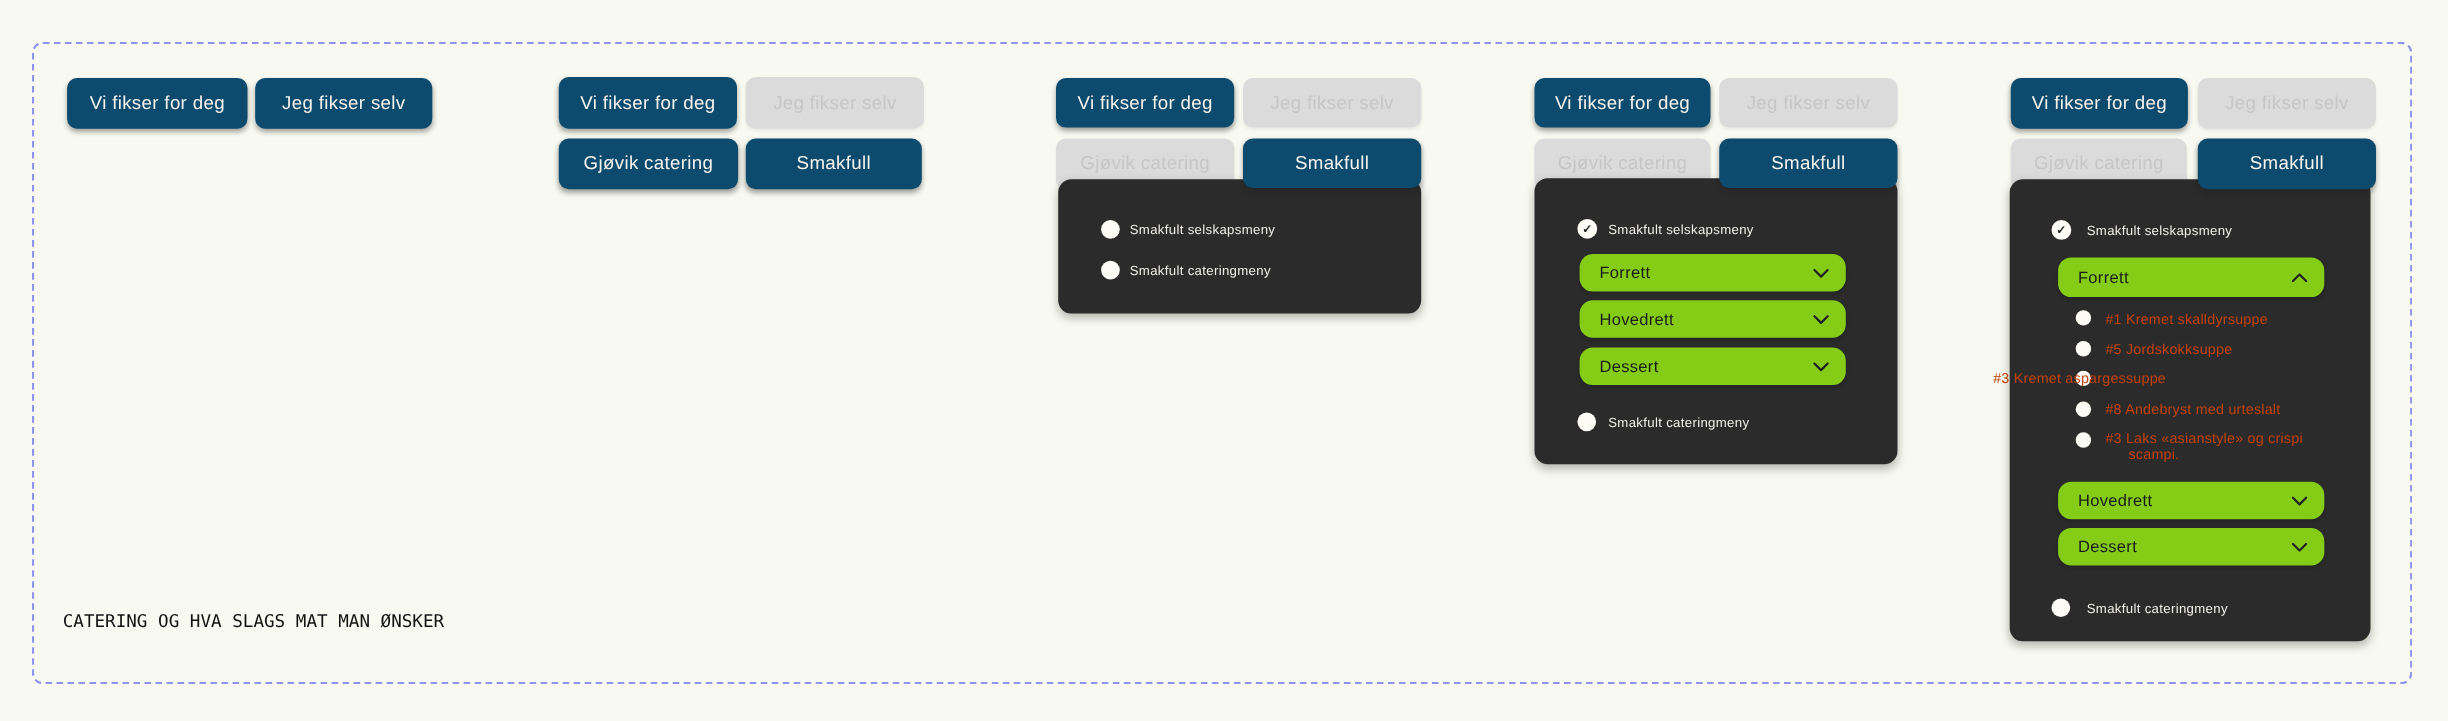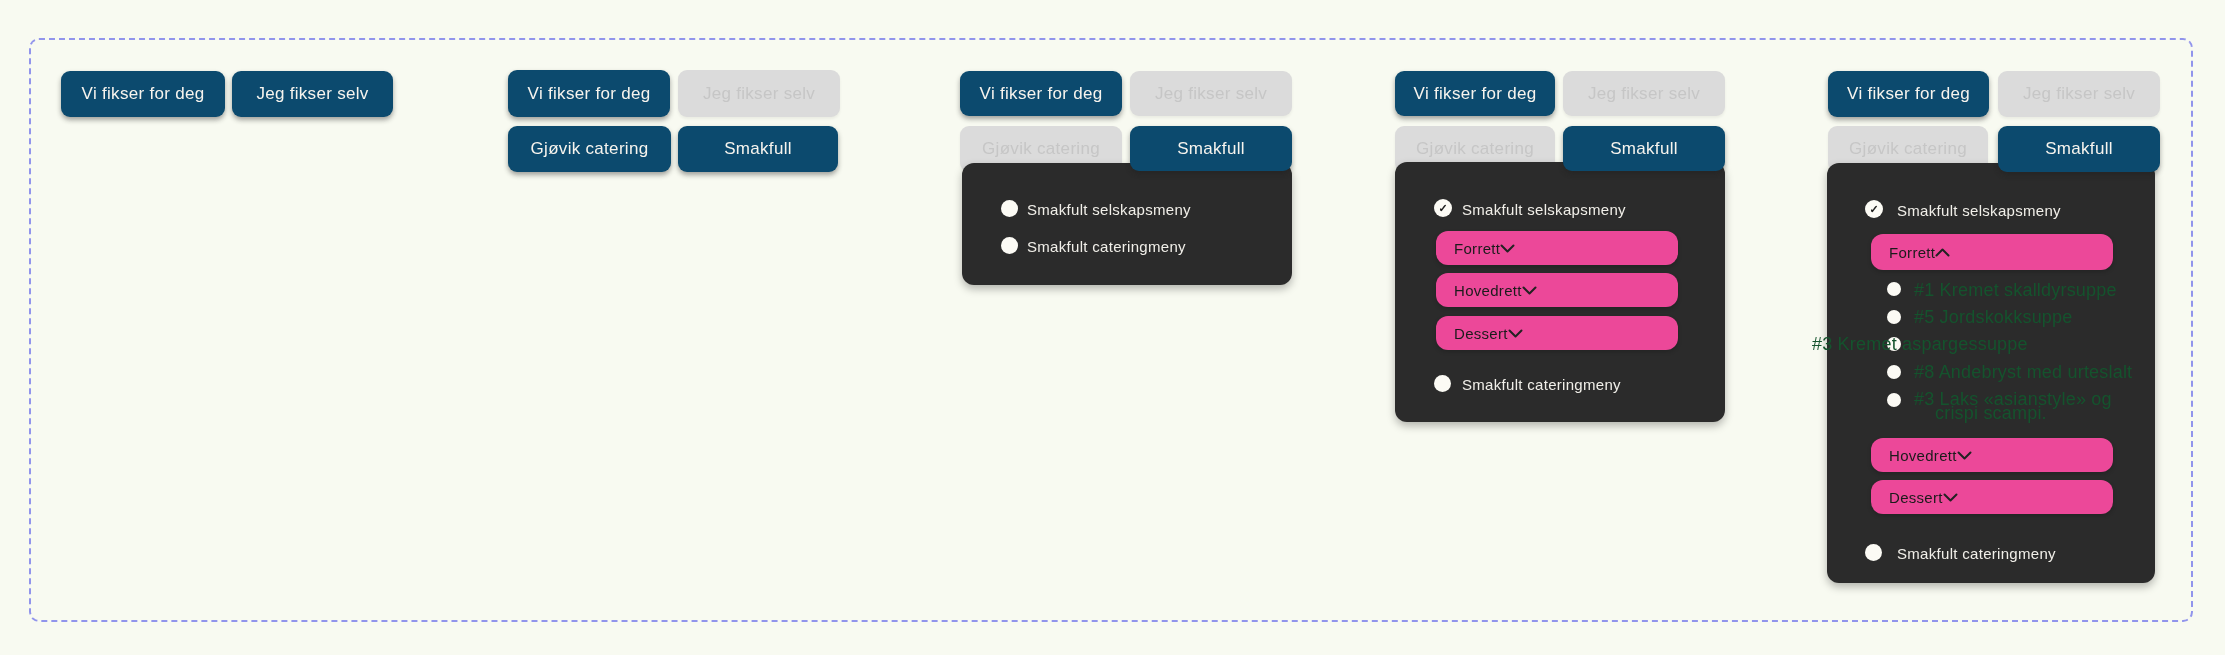--- a/index.html
+++ b/index.html
@@ -27,34 +27,34 @@
   .radio{
     position:absolute;border-radius:50%;background:#FCFBF5;z-index:3;
     width:17px;height:17px;
   }
   .radio.small{width:14px;height:14px;}
   .check{
     position:absolute;width:18px;height:18px;border-radius:50%;background:#FCFBF5;z-index:3;
     color:#1d1d1d;font-size:11px;font-weight:bold;display:flex;align-items:center;justify-content:center;
   }
   .plabel{
-    position:absolute;color:#F1EFE9;font-size:15px;letter-spacing:.3px;white-space:nowrap;
+    position:absolute;color:#F1EFE9;font-size:12px;letter-spacing:.3px;white-space:nowrap;
     transform:translateY(-50%);z-index:3;
   }
   .ilabel{
-    position:absolute;color:#14532d;font-size:18px;letter-spacing:.2px;white-space:nowrap;
+    position:absolute;color:#c2410c;font-size:13px;letter-spacing:.2px;white-space:nowrap;
     transform:translateY(-50%);z-index:3;
   }
   .ilabel.wrap{
     white-space:normal;transform:none;width:205px;line-height:14px;
     padding-left:21px;text-indent:-21px;
   }
   .dd{
-    position:absolute;background:#ec4899;border-radius:12px;z-index:3;
-    display:flex;align-items:center;
+    position:absolute;background:#84cc16;border-radius:12px;z-index:3;
+    display:flex;align-items:center;justify-content:space-between;
     padding:0 15px 0 18px;font-size:15px;letter-spacing:.3px;color:#1b1b1b;
     box-shadow:0 2px 4px rgba(0,0,0,.18);box-sizing:border-box;
   }
   .chev{display:flex;align-items:center;}
   .chev.up{transform:rotate(180deg);}
   .caption{
     position:absolute;left:57px;top:554px;z-index:2;
     font-family:"DejaVu Sans Mono", monospace;font-size:16px;line-height:22px;color:#121212;
     white-space:nowrap;
   }
@@ -177,13 +177,14 @@
           <polyline points="1.5,1.5 7.5,7.5 13.5,1.5" fill="none" stroke="#222" stroke-width="2" stroke-linecap="round" stroke-linejoin="round"></polyline>
         </svg>
     </span>
   </div>
 
   <span class="radio" style="left:1865px;top:544px"></span>
   <div class="plabel" style="left:1897px;top:553px">Smakfult cateringmeny</div>
 </div>
 
 <div class="caption">
+  <div>CATERING OG HVA SLAGS MAT MAN ØNSKER</div>
 </div>
 
 </body></html>

